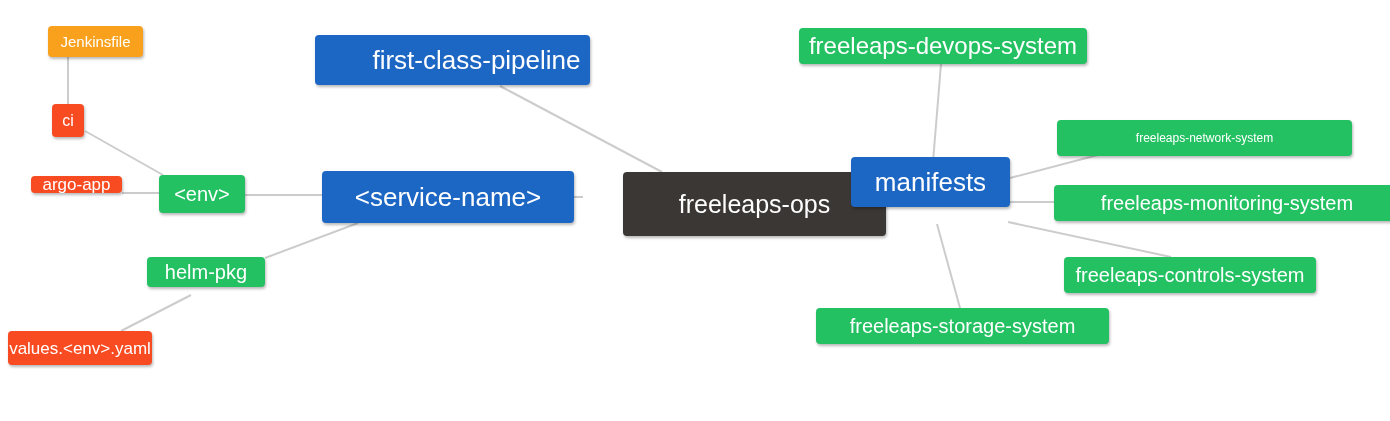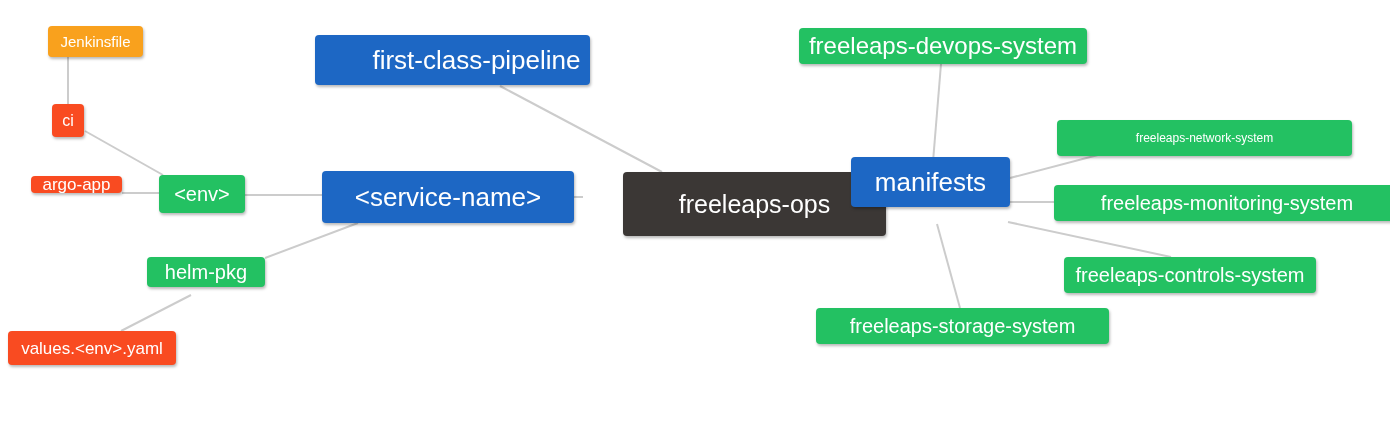--- a/index.html
+++ b/index.html
@@ -59,20 +59,20 @@
     </svg>
 
 <div class="node" style="left: 583px; top: 172px; width: 263px; height: 64px; font-size: 25px; background: rgb(59, 55, 53); color: rgb(255, 255, 255); margin-left: 40px;">freeleaps-ops</div>
     <div class="node" style="left: 315px; top: 35px; width: 275px; height: 50px; font-size: 26px; background: rgb(29, 103, 196); color: rgb(255, 255, 255); padding-left: 48px;">first-class-pipeline</div>
     <div class="node" style="left: 322px; top: 171px; width: 252px; height: 52px; font-size: 26px; background: rgb(29, 103, 196); color: rgb(255, 255, 255);">&lt;service-name&gt;</div>
     <div class="node" style="left: 851px; top: 157px; width: 159px; height: 50px; font-size: 26px; background: rgb(29, 103, 196); color: rgb(255, 255, 255);">manifests</div>
     <div class="node" style="left: 159px; top: 175px; width: 86px; height: 38px; font-size: 20px; background: rgb(35, 193, 98); color: rgb(255, 255, 255);">&lt;env&gt;</div>
     <div class="node" style="left: 147px; top: 257px; width: 118px; height: 30px; font-size: 20px; background: rgb(35, 193, 98); color: rgb(255, 255, 255);">helm-pkg</div>
     <div class="node" style="left: 52px; top: 104px; width: 32px; height: 33px; font-size: 16px; background: rgb(249, 75, 33); color: rgb(255, 255, 255);">ci</div>
     <div class="node" style="left: 31px; top: 176px; width: 91px; height: 17px; font-size: 17px; background: rgb(249, 75, 33); color: rgb(255, 255, 255);">argo-app</div>
-    <div class="node" style="left: 8px; top: 331px; width: 168px; height: 34px; font-size: 17px; background: rgb(249, 75, 33); color: rgb(255, 255, 255);">values.&lt;env&gt;.yaml</div>
+    <div class="node" style="left: 8px; top: 331px; width: 144px; height: 34px; font-size: 17px; background: rgb(249, 75, 33); color: rgb(255, 255, 255);">values.&lt;env&gt;.yaml</div>
     <div class="node" style="left: 20px; top: 26px; width: 95px; height: 31px; font-size: 15px; background: rgb(249, 161, 29); color: rgb(255, 255, 255); margin-left: 28px;">Jenkinsfile</div>
     <div class="node" style="left: 799px; top: 28px; width: 288px; height: 36px; font-size: 24px; background: rgb(35, 193, 98); color: rgb(255, 255, 255);">freeleaps-devops-system</div>
     <div class="node" style="left: 1057px; top: 112px; width: 295px; height: 36px; font-size: 12px; background: rgb(35, 193, 98); color: rgb(255, 255, 255); margin-top: 8px;">freeleaps-network-system</div>
     <div class="node" style="left: 1054px; top: 185px; width: 346px; height: 36px; font-size: 20px; background: rgb(35, 193, 98); color: rgb(255, 255, 255);">freeleaps-monitoring-system</div>
     <div class="node" style="left: 1064px; top: 257px; width: 252px; height: 36px; font-size: 20px; background: rgb(35, 193, 98); color: rgb(255, 255, 255);">freeleaps-controls-system</div>
     <div class="node" style="left: 816px; top: 308px; width: 293px; height: 36px; font-size: 20px; background: rgb(35, 193, 98); color: rgb(255, 255, 255);">freeleaps-storage-system</div>
   </div>
 
 </body></html>

